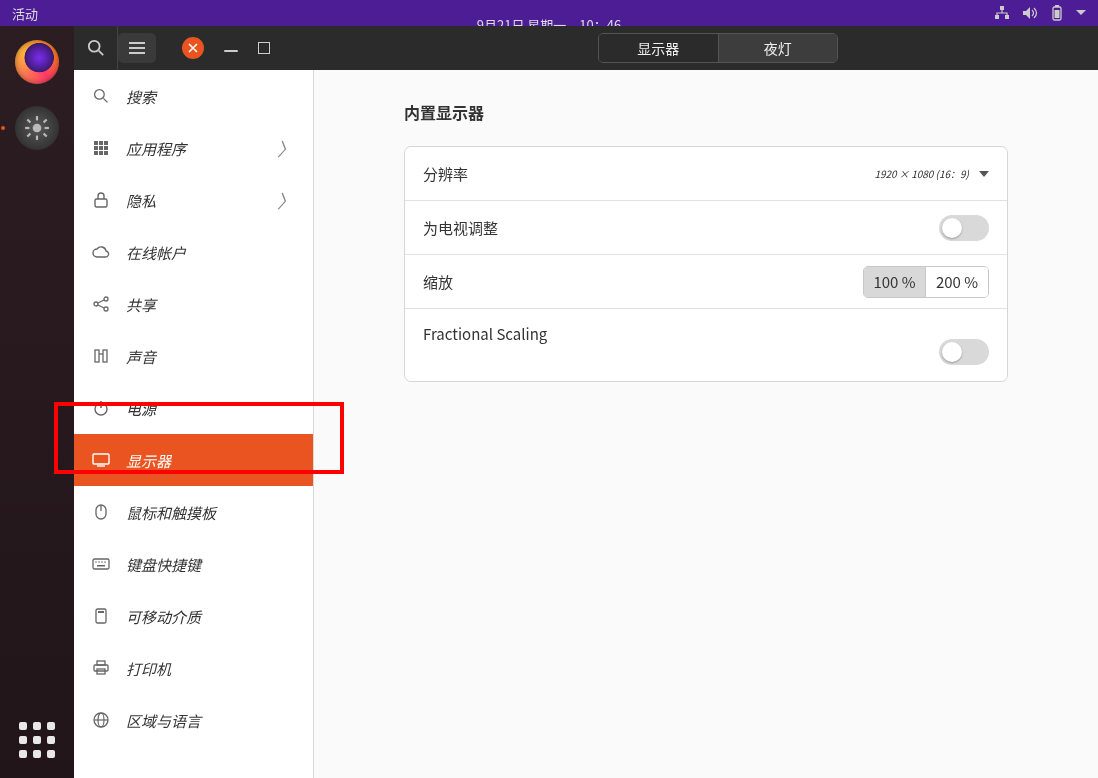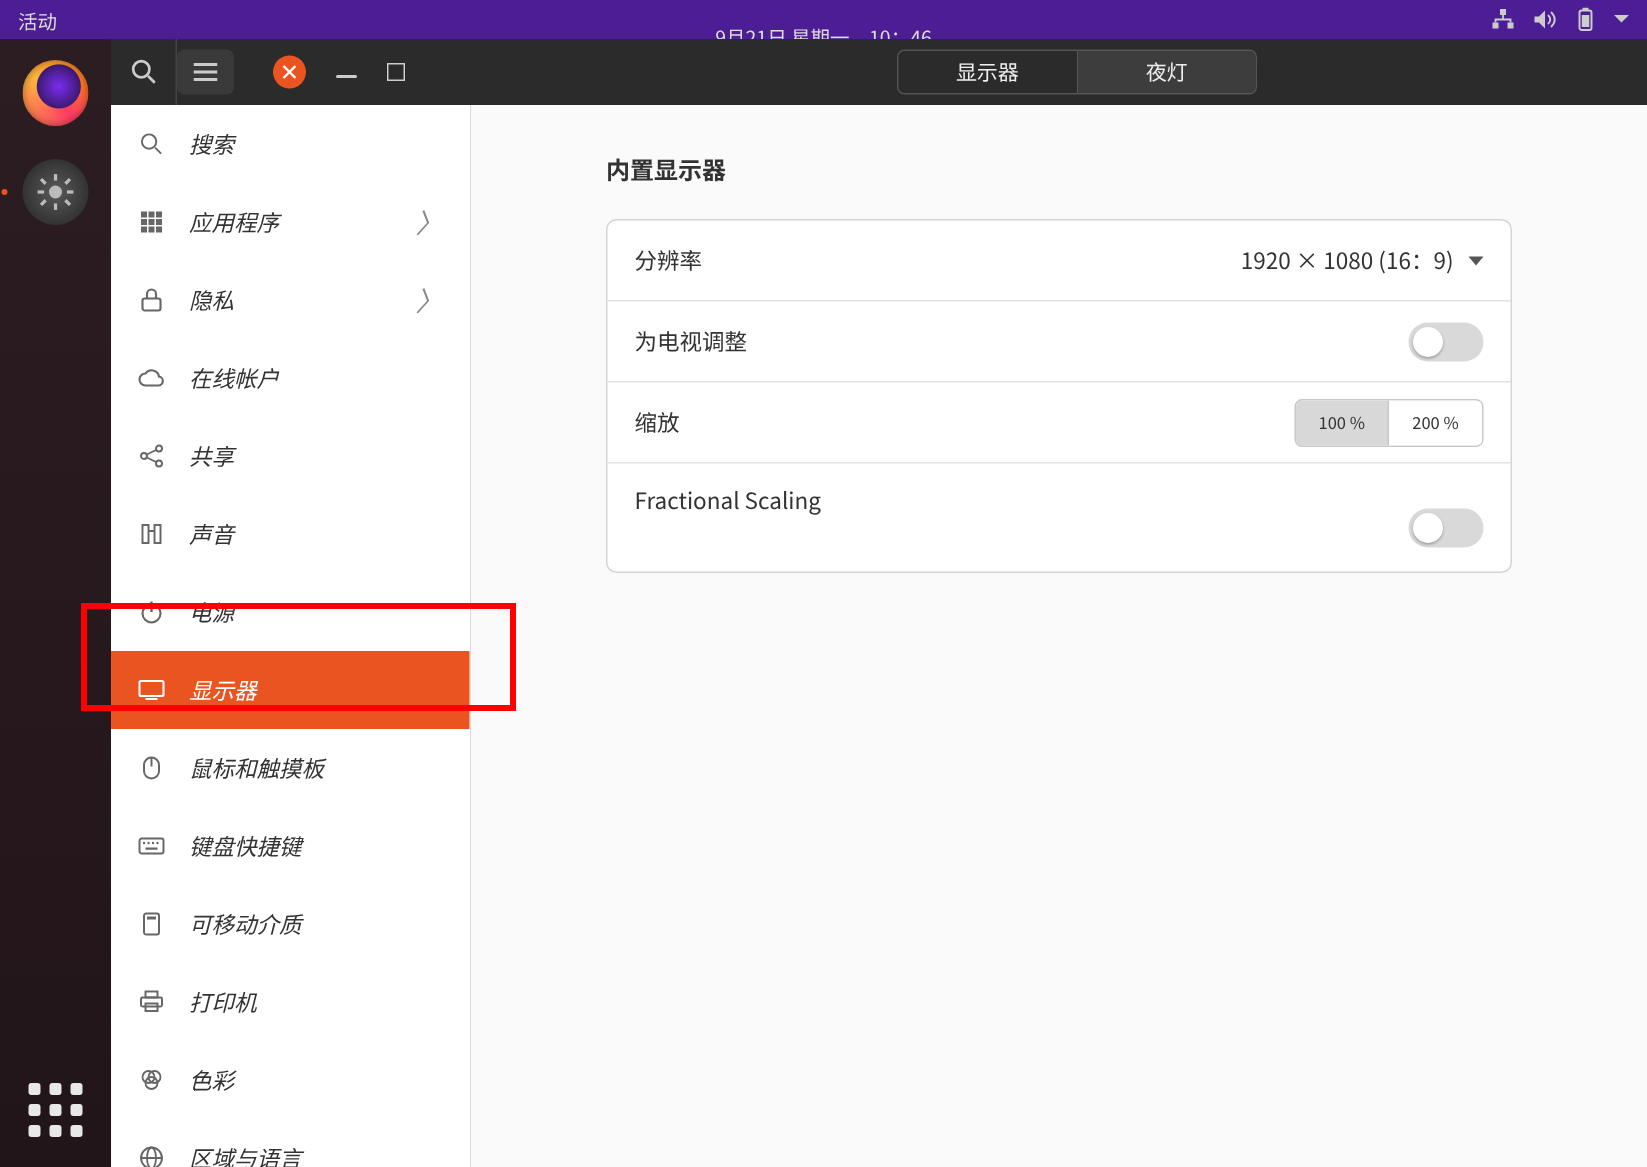--- a/index.html
+++ b/index.html
@@ -123,37 +123,37 @@
   .panel {
     border:1px solid #d5d5d5; border-radius:7px; background:#fff;
   }
   .row {
     height:54px; display:flex; align-items:center; padding:0 18px;
     border-bottom:1px solid #e2e2e2; font-size:15px; color:#333;
   }
   .row:last-child { border-bottom:none; }
   .row .label { flex:0 0 auto; }
   .row .val { margin-left:auto; display:flex; align-items:center; gap:10px; }
-  .dropdown-val { font-size:15px; color:#333; }
+  .dropdown-val { font-size:10px; color:#333;font-style:italic; }
   .caret { width:0; height:0; border-left:5px solid transparent; border-right:5px solid transparent; border-top:6px solid #555; }
 
   .toggle {
     width:50px; height:26px; border-radius:13px; background:#d9d9d9; position:relative;
   }
   .toggle::after {
     content:''; position:absolute; left:3px; top:3px; width:20px; height:20px;
     background:#fff; border-radius:50%; box-shadow:0 1px 2px rgba(0,0,0,.3);
   }
 
   .seg {
     display:flex; border:1px solid #c7c7c7; border-radius:5px; overflow:hidden;
   }
   .seg-btn {
     width:62px; height:30px; display:flex; align-items:center; justify-content:center;
-    font-size:11px; background:#fff; border-right:1px solid #c7c7c7;
+    font-size:15px; background:#fff; border-right:1px solid #c7c7c7;
   }
   .seg-btn:last-child { border-right:none; }
   .seg-btn.active { background:#d8d8d8; }
 
   .row.fractional { height:72px; align-items:flex-start; padding-top:14px; }
 
   
   .watermark {
     position:absolute; right:42px; bottom:22px; width:310px; height:150px;
     border:2px solid #e6e6e6; color:#eee; font-family: "SimSun", serif;
@@ -399,30 +399,20 @@
             <svg width="16" height="16" viewBox="0 0 16 16">
               <rect x="4" y="1" width="8" height="4" fill="none" stroke="currentColor" stroke-width="1.3"></rect>
               <rect x="1" y="5" width="14" height="6" rx="1" fill="none" stroke="currentColor" stroke-width="1.3"></rect>
               <rect x="4" y="9" width="8" height="5" fill="none" stroke="currentColor" stroke-width="1.3"></rect>
             </svg>
           </span>
           <span>打印机</span>
         </div>
         <div class="side-item">
           <span class="side-icon">
-            <svg width="16" height="14" viewBox="0 0 16 14">
-              <circle cx="6" cy="5" r="4" fill="none" stroke="currentColor" stroke-width="1.2"></circle>
-              <circle cx="10" cy="5" r="4" fill="none" stroke="currentColor" stroke-width="1.2"></circle>
-              <circle cx="8" cy="9" r="4" fill="none" stroke="currentColor" stroke-width="1.2"></circle>
-            </svg>
-          </span>
-          <span>色彩</span>
-        </div>
-        <div class="side-item">
-          <span class="side-icon">
             <svg width="16" height="16" viewBox="0 0 16 16">
               <circle cx="8" cy="8" r="7" fill="none" stroke="currentColor" stroke-width="1.3"></circle>
               <ellipse cx="8" cy="8" rx="3" ry="7" fill="none" stroke="currentColor" stroke-width="1.2"></ellipse>
               <line x1="1" y1="8" x2="15" y2="8" stroke="currentColor" stroke-width="1.2"></line>
             </svg>
           </span>
           <span>区域与语言</span>
         </div>
       </div>
 

